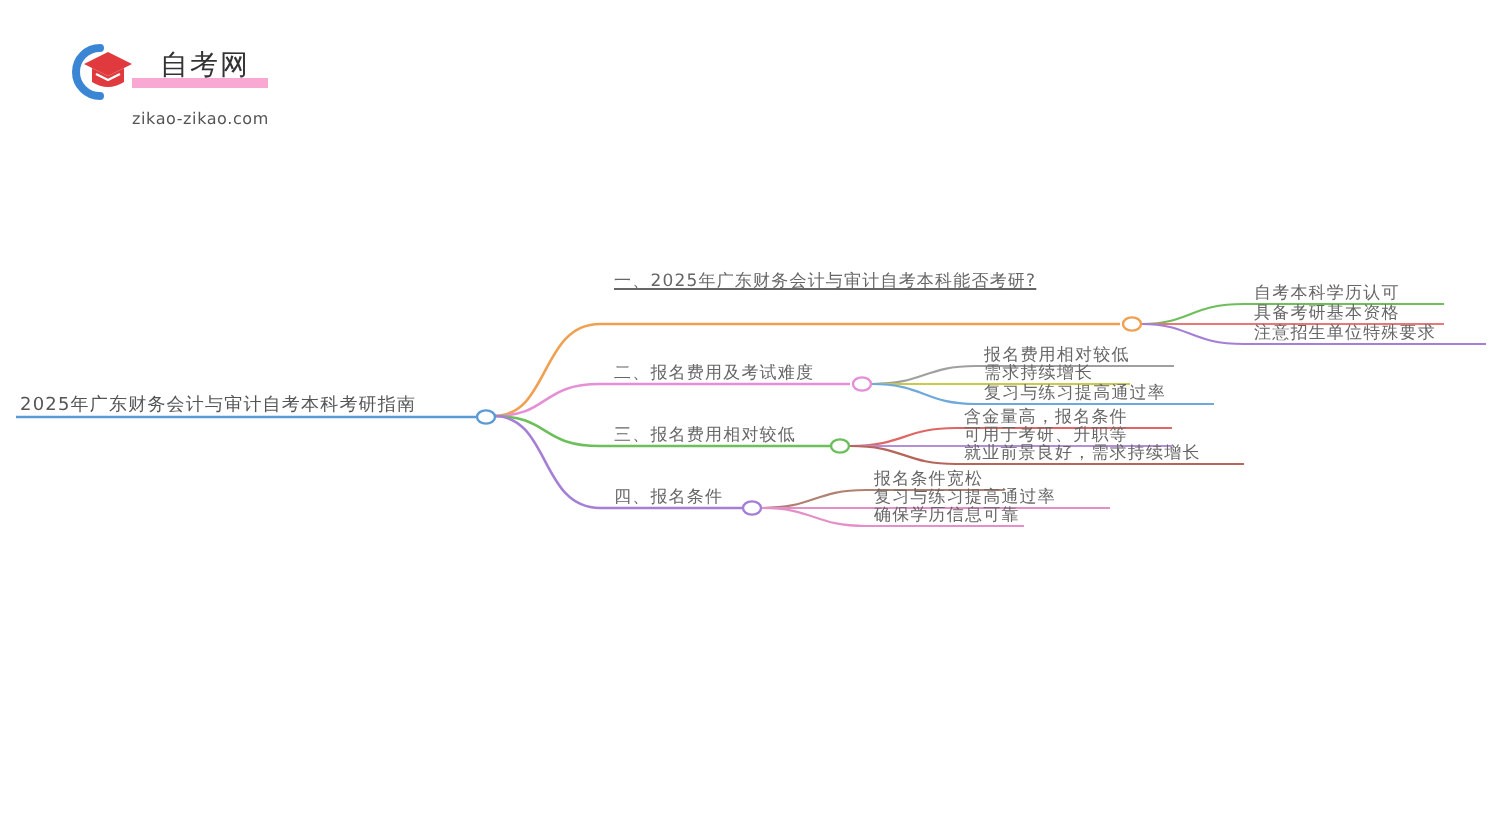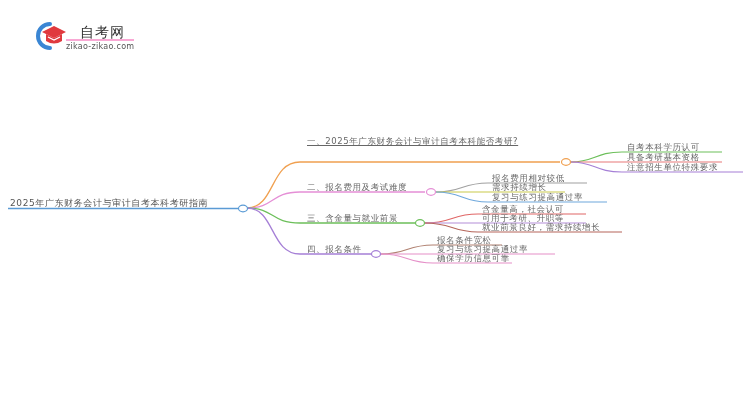--- a/index.html
+++ b/index.html
@@ -1,20 +1,20 @@
 <!DOCTYPE html>
 <html><head>
   <meta charset="utf-8">
   <style>
     html, body { margin: 0; padding: 0; background: #ffffff; }
     body { width: 750px; height: 410px; position: relative; overflow: hidden;
            font-family: "DejaVu Sans", "Liberation Sans", sans-serif; }
     .logo { position: absolute; left: 30px; top: 20px; width: 140px; height: 32px; }
     .logo-title { position: absolute; left: 80px; top: 24px; font-size: 14px; font-weight: normal; color: #333; letter-spacing: 1px; }
-    .logo-sub { position: absolute; left: 66px; top: 39px; font-size: 8px; color: #555; letter-spacing: 0.3px; border-top: 2px solid #f9a8d4; padding-top: 1px; }
+    .logo-sub { position: absolute; left: 66px; top: 39px; font-size: 8px; color: #555; letter-spacing: 0.3px; border-top: 5px solid #f9a8d4; padding-top: 11px; }
     svg.map { position: absolute; left: 0; top: 0; }
     .label { position: absolute; font-size: 8.5px; color: #666; white-space: nowrap; line-height: 10px; letter-spacing: 0.6px; }
     .root-label { font-size: 9px; color: #555; }
   </style>
 </head>
 <body>
 
 <div class="logo">
   <svg width="40" height="32" viewBox="0 0 40 32">
     <path d="M20 4 A12 12 0 1 0 20 28" fill="none" stroke="#3a86d4" stroke-width="4" stroke-linecap="round"></path>
@@ -55,30 +55,30 @@
   <ellipse cx="566" cy="162" rx="4.5" ry="3.3" fill="#fff" stroke="#f0a050" stroke-width="1.2"></ellipse>
   <ellipse cx="431" cy="192" rx="4.5" ry="3.3" fill="#fff" stroke="#e58fd6" stroke-width="1.2"></ellipse>
   <ellipse cx="420" cy="223" rx="4.5" ry="3.3" fill="#fff" stroke="#6cbf5a" stroke-width="1.2"></ellipse>
   <ellipse cx="376" cy="254" rx="4.5" ry="3.3" fill="#fff" stroke="#a57fd6" stroke-width="1.2"></ellipse>
 </svg>
 
 <div class="label root-label" style="left:10px; top:198px;">2025年广东财务会计与审计自考本科考研指南</div>
 
 <div class="label" style="left:307px; top:136px;text-decoration:underline;">一、2025年广东财务会计与审计自考本科能否考研?</div>
 <div class="label" style="left:307px; top:182px;text-align:center;">二、报名费用及考试难度</div>
-<div class="label" style="left:307px; top:213px;">三、含金量与就业前景</div>
+<div class="label" style="left:307px; top:213px;">三、报名费用相对较低</div>
 <div class="label" style="left:307px; top:244px;">四、报名条件</div>
 
 <div class="label" style="left:627px; top:142px;">自考本科学历认可</div>
 <div class="label" style="left:627px; top:152px;">具备考研基本资格</div>
 <div class="label" style="left:627px; top:162px;">注意招生单位特殊要求</div>
 
 <div class="label" style="left:492px; top:173px;">报名费用相对较低</div>
 <div class="label" style="left:492px; top:182px;">需求持续增长</div>
 <div class="label" style="left:492px; top:192px;">复习与练习提高通过率</div>
 
-<div class="label" style="left:482px; top:204px;">含金量高，社会认可</div>
+<div class="label" style="left:482px; top:204px;">含金量高，报名条件</div>
 <div class="label" style="left:482px; top:213px;">可用于考研、升职等</div>
 <div class="label" style="left:482px; top:222px;">就业前景良好，需求持续增长</div>
 
 <div class="label" style="left:437px; top:235px;">报名条件宽松</div>
 <div class="label" style="left:437px; top:244px;">复习与练习提高通过率</div>
 <div class="label" style="left:437px; top:253px;">确保学历信息可靠</div>
 
 </body></html>

